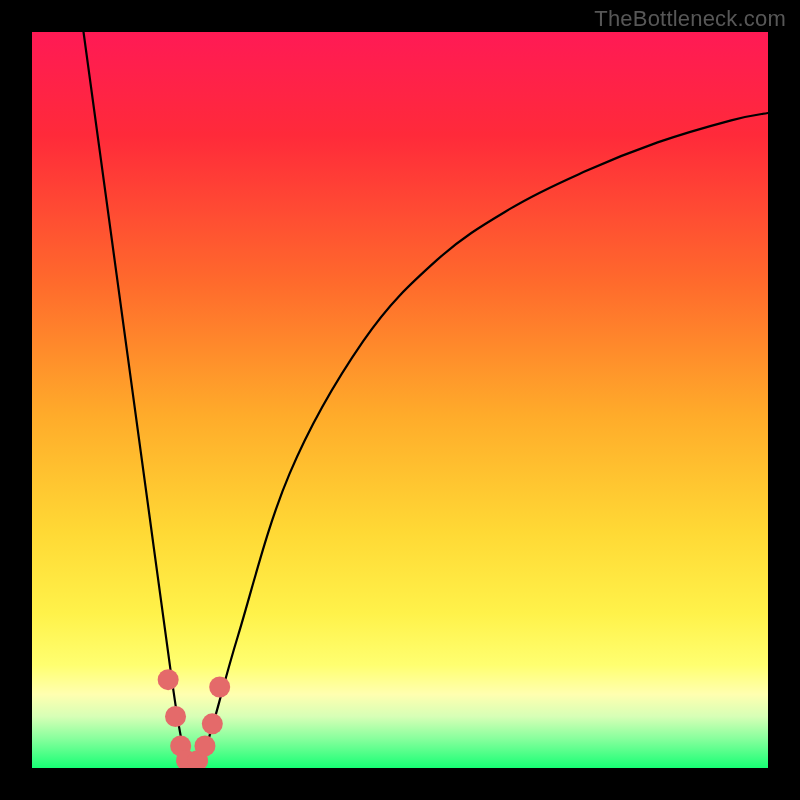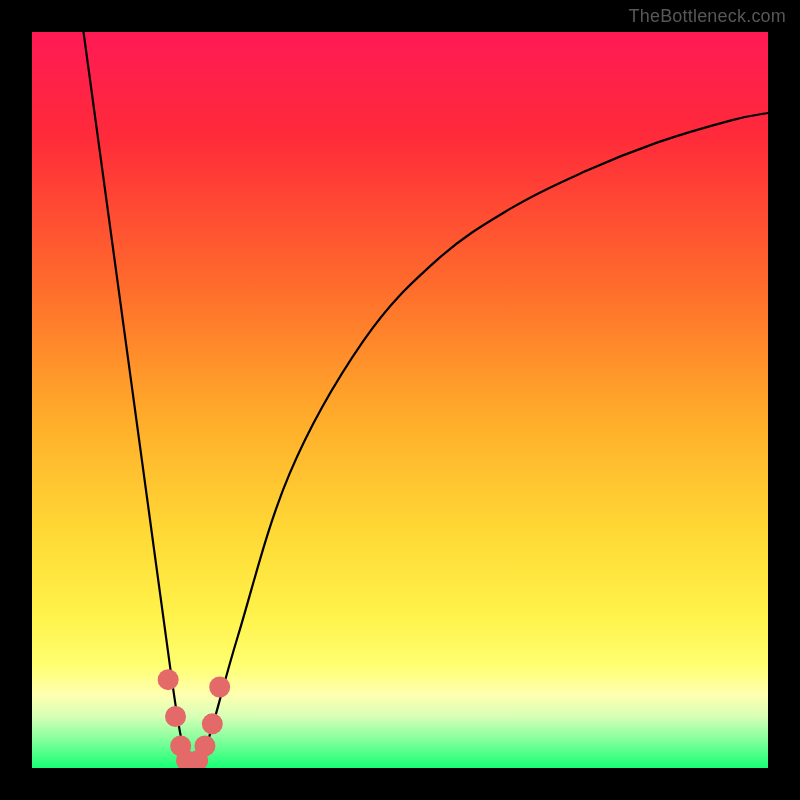--- a/index.html
+++ b/index.html
@@ -39,21 +39,21 @@
     left: 0;
     top: 0;
     width: 100%;
     height: 100%;
   }
   .watermark {
     position: absolute;
     top: 6px;
     right: 14px;
     color: #575757;
-    font-size: 18px;
+    font-size: 22px;
     font-weight: 500;
     letter-spacing: 0.2px;
   }
 </style>
 </head>
 <body>
 
 <div class="frame">
 
   <div class="watermark">TheBottleneck.com</div>

